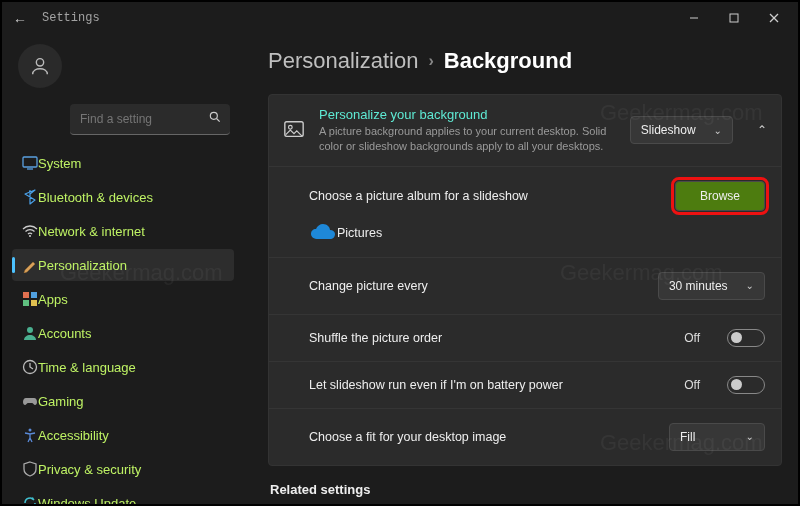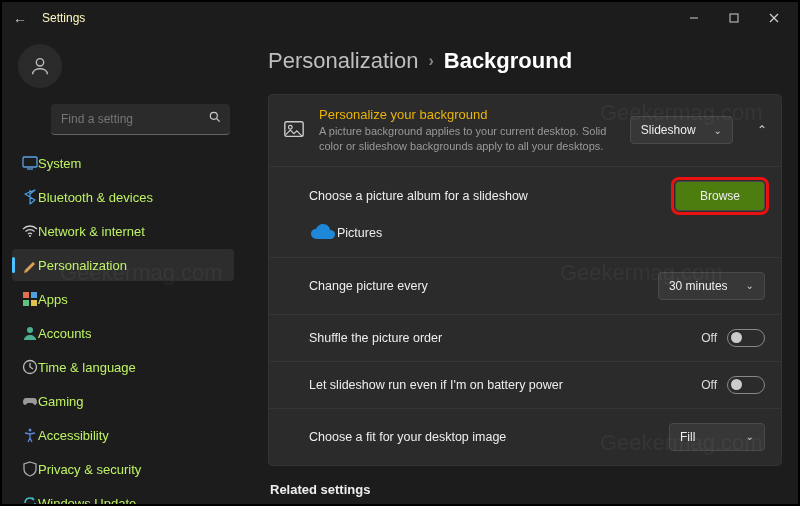--- a/index.html
+++ b/index.html
@@ -1,69 +1,69 @@
 <!DOCTYPE html>
 <html><head>
 <meta charset="utf-8">
 <style>
 * { margin: 0; padding: 0; box-sizing: border-box; font-family: "Segoe UI", Arial, sans-serif; }
 body { background: #1a1a1a; color: #fff; width: 800px; height: 506px; overflow: hidden; position: relative; }
 .outer { border: 2px solid #000; width: 800px; height: 506px; background: #1c1c1c; }
 
 .titlebar { display: flex; align-items: center; height: 32px; padding: 0 4px; }
 .titlebar .back { width: 28px; display:flex; justify-content:center; color:#ccc; font-size:14px; cursor:pointer;}
-.titlebar .title { font-size: 12px; color: #fef9c3; margin-left: 8px; }
+.titlebar .title { font-size: 12px; color: #a3a3a3; margin-left: 8px; font-family: Liberation Mono, monospace; }
 .titlebar .spacer { flex: 1; }
 .winbtn { width: 40px; height: 28px; display:flex; align-items:center; justify-content:center; color:#ccc; font-size:12px; }
 .winbtn svg { width:10px; height:10px; }
 
 .body { display:flex; height: calc(100% - 32px); }
 
 
 .sidebar { width: 238px; padding: 0 6px 0 10px; display:flex; flex-direction:column; }
 .avatar-row { display:flex; align-items:center; gap:10px; padding: 10px 6px 16px 6px; }
 .avatar { width:44px; height:44px; border-radius:50%; background:#2a2a2a; display:flex; align-items:center; justify-content:center; }
 .avatar svg { width:22px; height:22px; fill:#bbb; }
-.search { position:relative; margin: 0 4px 10px 2px; padding-left: 37px; }
+.search { position:relative; margin: 0 4px 10px 21px; padding-left: 37px; }
 .search input { width:100%; background:#2b2b2b; border:none; border-bottom:1px solid #666; color:#ccc; font-size:12px; padding:8px 30px 8px 10px; border-radius:4px; outline:none;}
 .search .sicon { position:absolute; right:8px; top:6px; color:#ccc; }
 
 .nav { overflow-y:auto; }
 .nav-item { display:flex; align-items:center; padding:8px 10px; margin:2px 0; border-radius:4px; font-size:13px; color:#bef264; cursor:pointer; position:relative;}
 .nav-item.active { background:#2d2d2d; }
 .nav-item.active::before { content:""; position:absolute; left:0; top:8px; bottom:8px; width:3px; background:#4cc2ff; border-radius:2px; }
 .nav-icon { width:16px; height:16px; display:flex; align-items:center; justify-content:center; }
 .nav-icon svg { width:16px; height:16px; }
 
 
 .main { flex:1; padding: 4px 16px 0 28px; overflow-y:auto; }
 .breadcrumb { display:flex; align-items:center; gap:10px; font-size:22px; font-weight:600; color:#fff; margin: 10px 0 20px 0; }
 .breadcrumb .parent { color:#bfbfbf; font-weight:500; }
 .breadcrumb .sep { color:#888; font-size:16px; }
 
 .card { background:#2b2b2b; border:1px solid #333; border-radius:4px; margin-bottom:4px; }
 .card-head { display:flex; align-items:center; padding:12px 14px; gap:14px; }
 .card-head .pic-icon { width:22px; height:22px; }
 .card-head .txt { flex:1; }
-.card-head .h { font-size:13px; color:#eab308; }
+.card-head .h { font-size:13px; color:#5eead4; }
 .card-head .sub { font-size:11px; color:#9a9a9a; line-height:1.35; margin-top:2px; max-width:330px;}
 .dropdown { background:#373737; border:1px solid #4a4a4a; border-radius:4px; padding:6px 10px; font-size:12px; color:#eee; display:flex; align-items:center; gap:18px; min-width:96px; justify-content:space-between; cursor:pointer;}
 .chev { color:#ccc; font-size:10px; }
 .expand-chev { color:#ccc; margin-left:10px; font-size:12px; }
 
 .row { display:flex; align-items:center; justify-content:space-between; padding:14px 16px 14px 40px; border-top:1px solid #353535; font-size:12.5px; color:#eee; }
 .row .label { flex:1; }
 .row.album { flex-direction:column; align-items:stretch; gap:12px; }
 .row.album .top { display:flex; align-items:center; justify-content:space-between;gap:8px; }
 .browse-btn { background:#4d7c0f; border:1px solid #4a4a4a; border-radius:4px; padding:7px 24px; font-size:12px; color:#eee; cursor:pointer;}
 .highlight { outline:3px solid #e11; outline-offset:1px; }
 .folder { display:flex; align-items:center; gap:0; padding-left:0; }
 .folder .cloud { width:28px; height:20px; }
 
-.toggle-wrap { display:flex; align-items:center; gap:10px; font-size:12px; color:#ddd;}
+.toggle-wrap { display:flex; align-items:center; gap:27px; font-size:12px; color:#ddd;}
 .toggle { width:38px; height:18px; border-radius:10px; border:1px solid #888; background:#2b2b2b; position:relative; cursor:pointer;}
 .toggle .knob { width:11px; height:11px; border-radius:50%; background:#ccc; position:absolute; top:2.5px; left:3px; }
 
 .related-h { font-size:13px; font-weight:700; color:#eee; margin:16px 0 8px 2px;}
 
 
 .wm { position:absolute; color:rgba(255,255,255,0.05); font-size:22px; pointer-events:none; }
 
 
 ::-webkit-scrollbar{width:0;}

